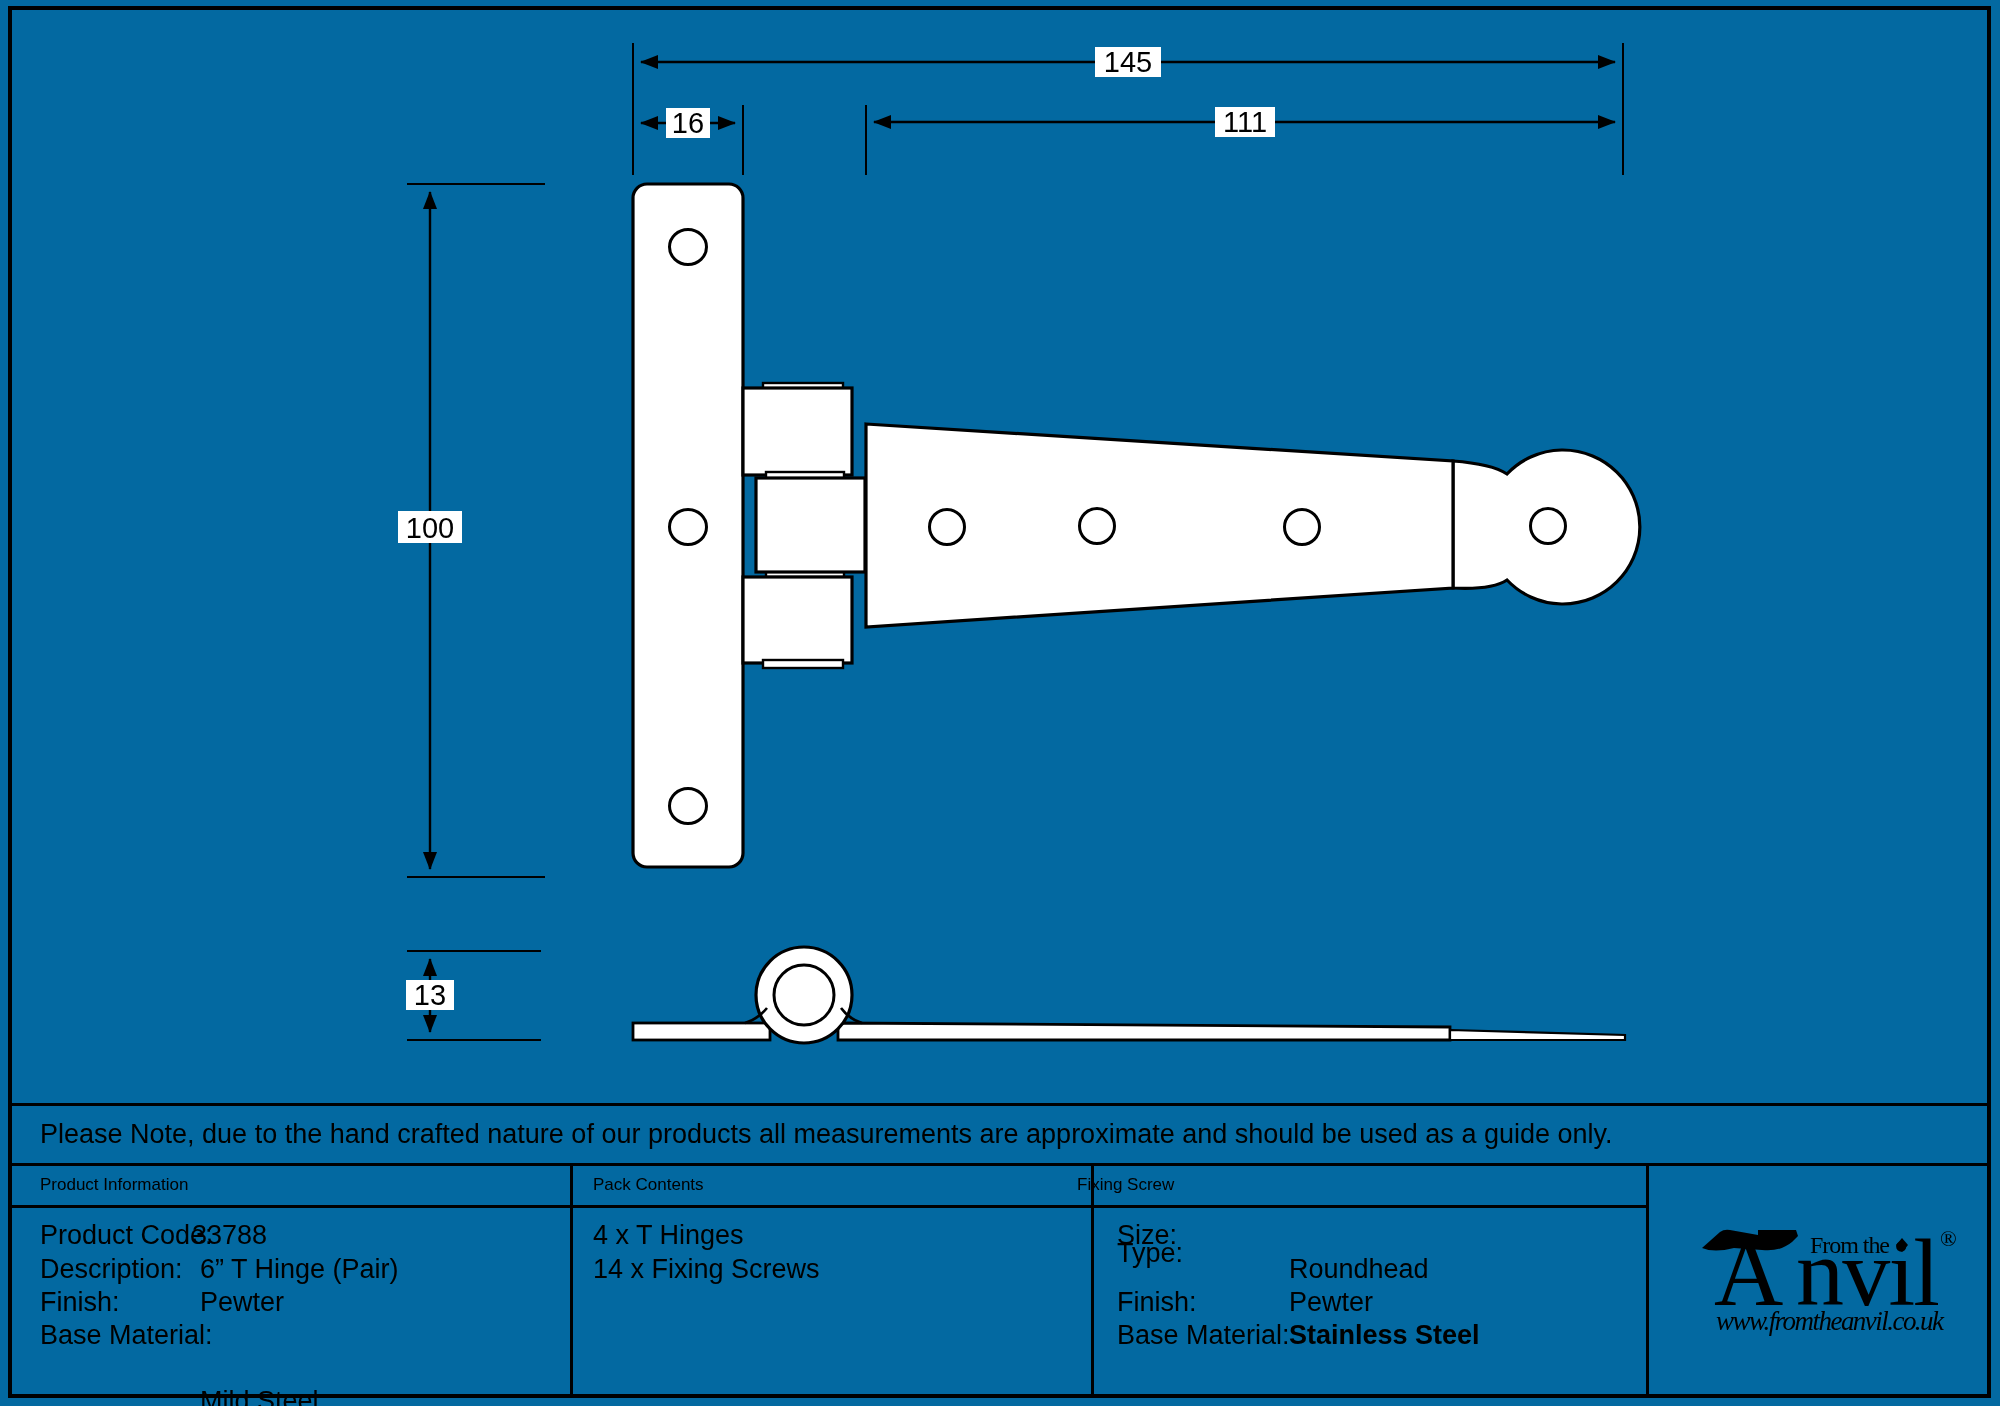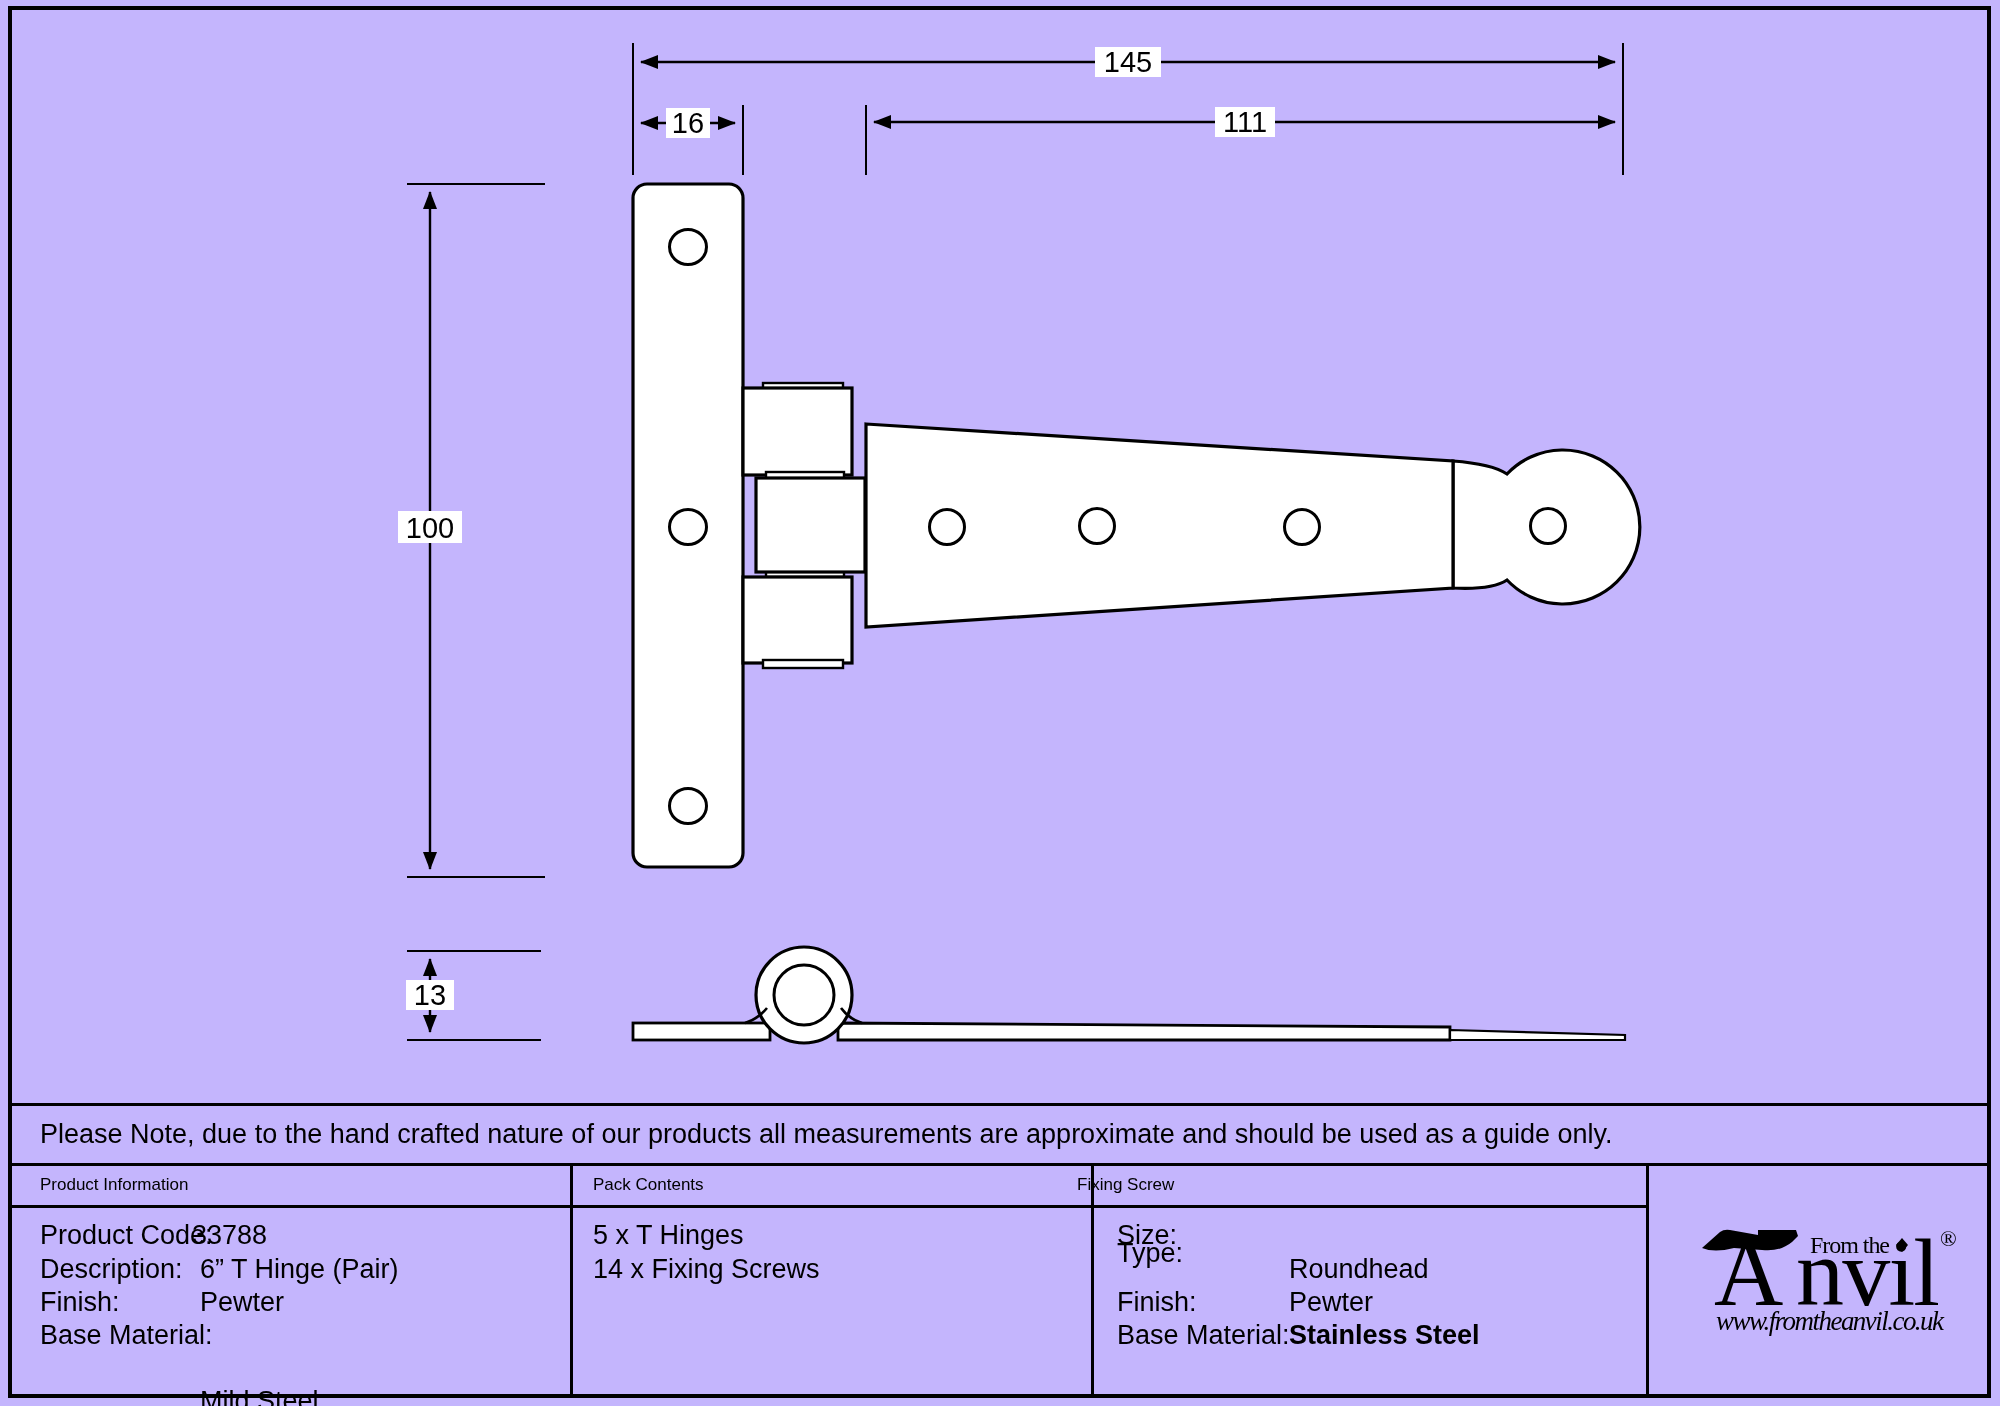--- a/index.html
+++ b/index.html
@@ -1,16 +1,16 @@
 <!DOCTYPE html>
 <html><head>
 <meta charset="utf-8">
 <style>
   html,body{margin:0;padding:0;background:#e8e8e8;}
-  #page{position:relative;width:2000px;height:1406px;background:#c4b5fd;font-family:"Liberation Sans",sans-serif;color:#000;overflow:hidden;}
+  #page{position:relative;width:2000px;height:1406px;background:#0369a1;font-family:"Liberation Sans",sans-serif;color:#000;overflow:hidden;}
   #border-frame{position:absolute;left:8px;top:6px;width:1975px;height:1384px;border:4px solid #000;}
   #drawing-svg{position:absolute;left:0;top:0;}
   .hline,.vline{position:absolute;background:#000;}
   .cell-text{position:absolute;font-size:27px;line-height:34px;white-space:nowrap;}
   .hdr{position:absolute;font-size:17px;line-height:44px;white-space:nowrap;}
   #note-text{position:absolute;left:40px;top:1106px;height:71px;line-height:57px;font-size:27px;white-space:nowrap;}
   #logo-box{position:absolute;left:1700px;top:1226px;width:260px;height:120px;}
   text.dim{font-family:"Liberation Sans",sans-serif;font-size:29px;fill:#000;text-anchor:middle;}
 </style>
 </head>
@@ -114,21 +114,21 @@
 
   <div class="cell-text" style="left:40px;top:1218px;">Product Code:</div>
   <div class="cell-text" style="left:192px;top:1218px;">33788</div>
   <div class="cell-text" style="left:40px;top:1252px;">Description:</div>
   <div class="cell-text" style="left:200px;top:1252px;">6” T Hinge (Pair)</div>
   <div class="cell-text" style="left:40px;top:1285px;">Finish:</div>
   <div class="cell-text" style="left:200px;top:1285px;">Pewter</div>
   <div class="cell-text" style="left:40px;top:1318px;">Base Material:</div>
   <div class="cell-text" style="left:200px;top:1384px;">Mild Steel</div>
 
-  <div class="cell-text" style="left:593px;top:1218px;">5 x T Hinges</div>
+  <div class="cell-text" style="left:593px;top:1218px;">4 x T Hinges</div>
   <div class="cell-text" style="left:593px;top:1252px;">14 x Fixing Screws</div>
 
   <div class="cell-text" style="left:1117px;top:1218px;">Size:</div>
   <div class="cell-text" style="left:1117px;top:1220px;margin-top:16px;">Type:</div>
   <div class="cell-text" style="left:1289px;top:1252px;">Roundhead</div>
   <div class="cell-text" style="left:1117px;top:1285px;">Finish:</div>
   <div class="cell-text" style="left:1289px;top:1285px;">Pewter</div>
   <div class="cell-text" style="left:1117px;top:1318px;">Base Material:</div>
   <div class="cell-text" style="left:1289px;top:1318px;font-weight:bold;">Stainless Steel</div>
 

